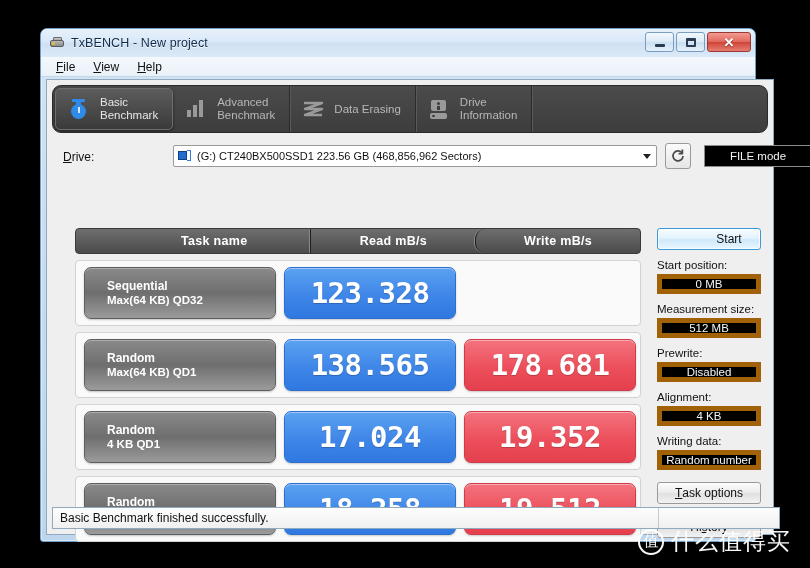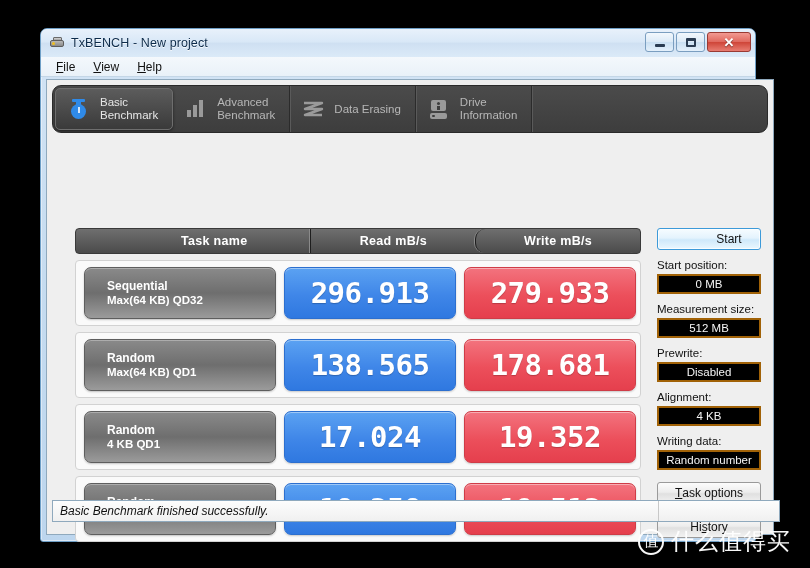--- a/index.html
+++ b/index.html
@@ -358,40 +358,40 @@
     box-shadow: 0 0 0 1px rgba(255,255,255,0.75) inset;
     padding-left: 40px;
   }
   .side .lbl {
     font-size:11.5px; color:#111;
     margin:9px 0 3px 0;
   }
   .side .valuefield {
     width:104px; height:20px;
     background:#000; color:#f5f5f5;
-    border:2px solid #a16207;
+    border:5px solid #a16207;
     font-size:11.5px;
     display:flex; align-items:center; justify-content:center;
     cursor:default;
   }
   .side .btn-gray {
     margin-top:12px;
     background: linear-gradient(180deg,#fcfcfc 0%, #ededed 46%, #e0e0e0 54%, #f2f2f2 100%);
     border:1px solid #9a9a9a;
   }
   .side .btn-gray u { text-decoration: underline; }
 
   
   .statusbar {
     position:absolute;
-    left:5px; bottom:12px;
+    left:5px; bottom:5px;
     width:728px; height:22px;
     background: linear-gradient(180deg,#fdfdfd,#f0f0f0);
     border:1px solid #8fa9bd;
-    display:flex; align-items:center;font-style:italic;
+    display:flex; align-items:center;
   }
   .status-text {
     font-size:12px; color:#111;
     padding-left:7px;
     flex:1;
   }
   .status-sep {
     width:1px; height:100%;
     background:#c8c8c8;
   }
@@ -491,35 +491,55 @@
           <div class="tab-icon ico-drive">
             <div class="plate"></div>
               <div class="base"></div>
           </div>
           <div class="tab-label">Drive
 Information</div>
         </div>
 
       </div>
 
+      <div class="drivebar">
+        <div class="drive-label"><u>D</u>rive:</div>
+
+        <div class="combo">
+          <div class="drvicon">
+            <div class="sq"></div>
+              <div class="rt"></div>
+          </div>
+          <div class="drvtext">(G:) CT240BX500SSD1  223.56 GB (468,856,962 Sectors)</div>
+          <div class="arrow"></div>
+        </div>
+
+        <div class="refresh-btn">
+          <svg width="16" height="16" viewBox="0 0 16 16">
+            <path d="M12.2 5.2 A5 5 0 1 0 13 8" stroke="#4a4a4a" stroke-width="1.7" fill="none"></path>
+            <path d="M12.4 1.6 L12.4 5.6 L8.6 5.6" stroke="#4a4a4a" stroke-width="1.7" fill="none" stroke-linejoin="round"></path>
+          </svg>
+        </div>
+
+        <div class="filemode">FILE mode</div>
+      </div>
 
       <div class="results">
         <div class="res-header">
           <div class="cell c1">Task name</div>
           <div class="cell c2">Read mB/s</div>
           <div class="cell c3">Write mB/s</div>
         </div>
 
         <div class="res-row">
           <div class="task-box">
             <div class="task-line1">Sequential</div>
             <div class="task-line2">Max(64 KB) QD32</div>
           </div>
-          <div class="val-box val-read">296.913</div>
-          <div class="val-box val-write">279.933</div>
+          <div class="val-box val-read">123.328</div>
         </div>
 
         <div class="res-row">
           <div class="task-box">
             <div class="task-line1">Random</div>
             <div class="task-line2">Max(64 KB) QD1</div>
           </div>
           <div class="val-box val-read">138.565</div>
           <div class="val-box val-write">178.681</div>
         </div>

